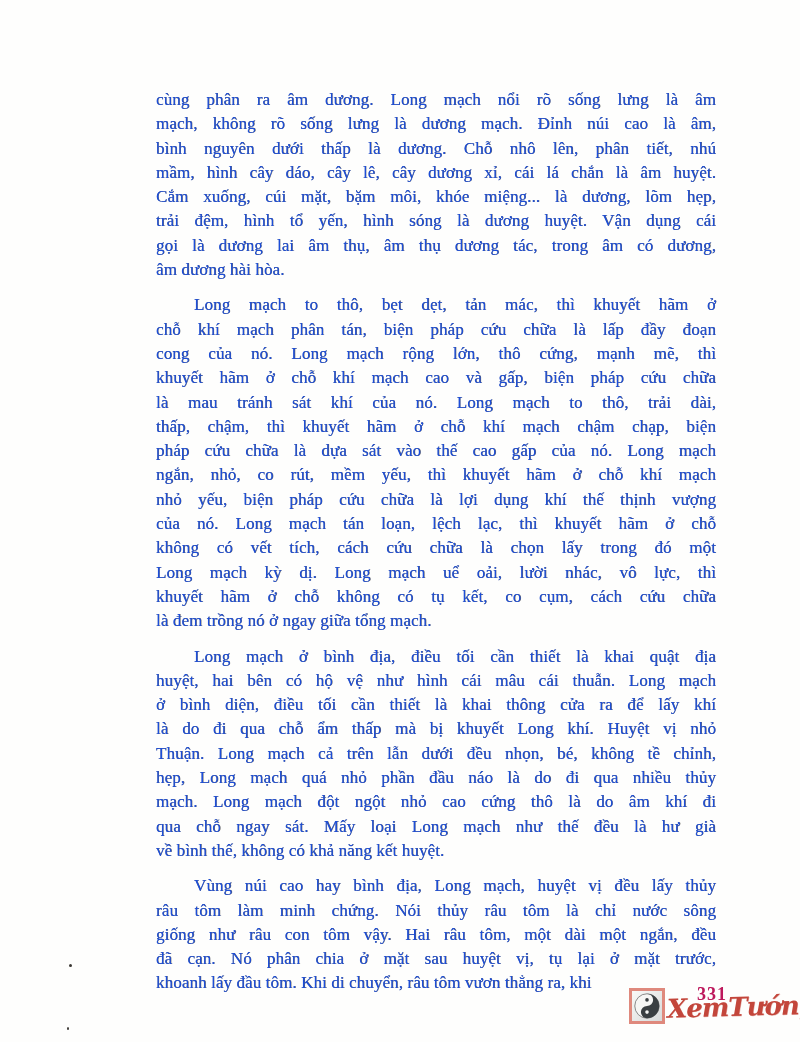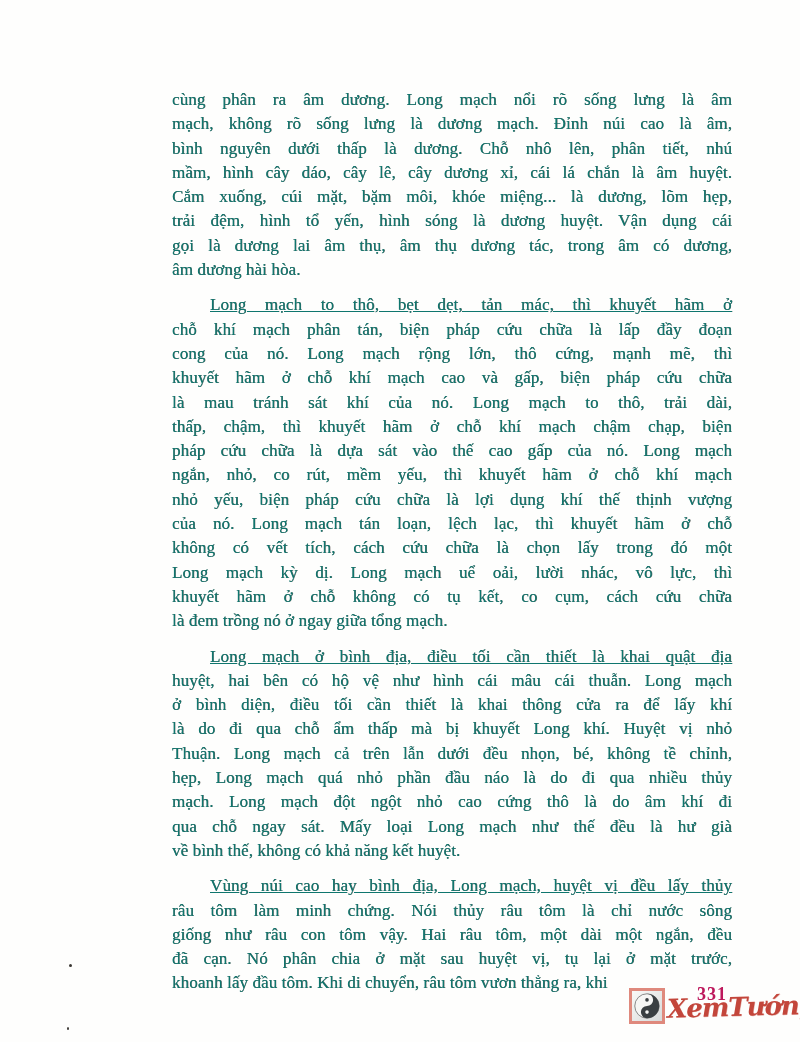--- a/index.html
+++ b/index.html
@@ -10,38 +10,38 @@
   .page {
     position: relative;
     width: 800px;
     height: 1042px;
     background: #fefefd;
     overflow: hidden;
     font-family: "Liberation Serif", serif;
   }
   .text-block {
     position: absolute;
-    left: 172px;
+    left: 156px;
     top: 88px;
     width: 560px;
-    color: #0f766e;
+    color: #1d4ed8;
     font-size: 17px;
     line-height: 24.3px;
     letter-spacing: 0.1px;
     text-shadow: 0.35px 0 0 rgba(20,18,16,0.65);
   }
   .para { margin: 0 0 11px 0; }
   .para:last-child { margin-bottom: 0; }
   .line {
     text-align: justify;
     text-align-last: justify;
     white-space: normal;
   }
   .line.last { text-align-last: left; }
-  .para.indent .line:first-child { padding-left: 38px; box-sizing: border-box; text-decoration: underline; }
+  .para.indent .line:first-child { padding-left: 38px; box-sizing: border-box; }
 
   
   .speck {
     position: absolute;
     width: 3px;
     height: 3px;
     border-radius: 50%;
     background: #3a3733;
   }
   .speck-1 { left: 69px; top: 964px; }

